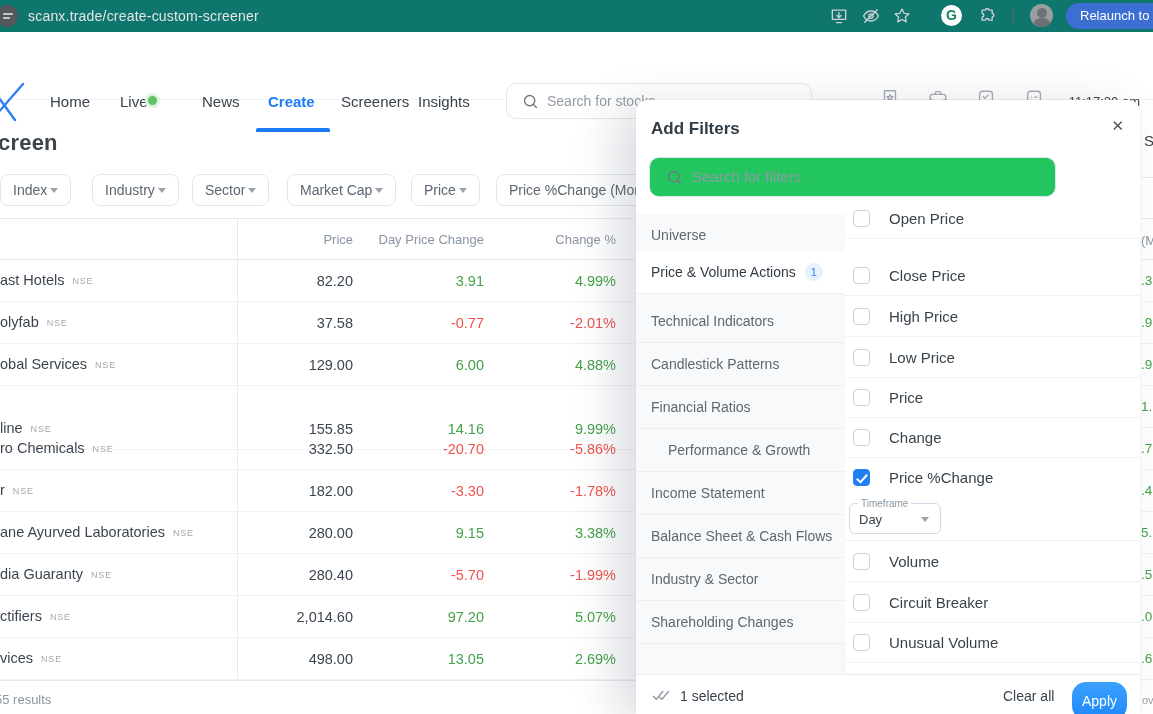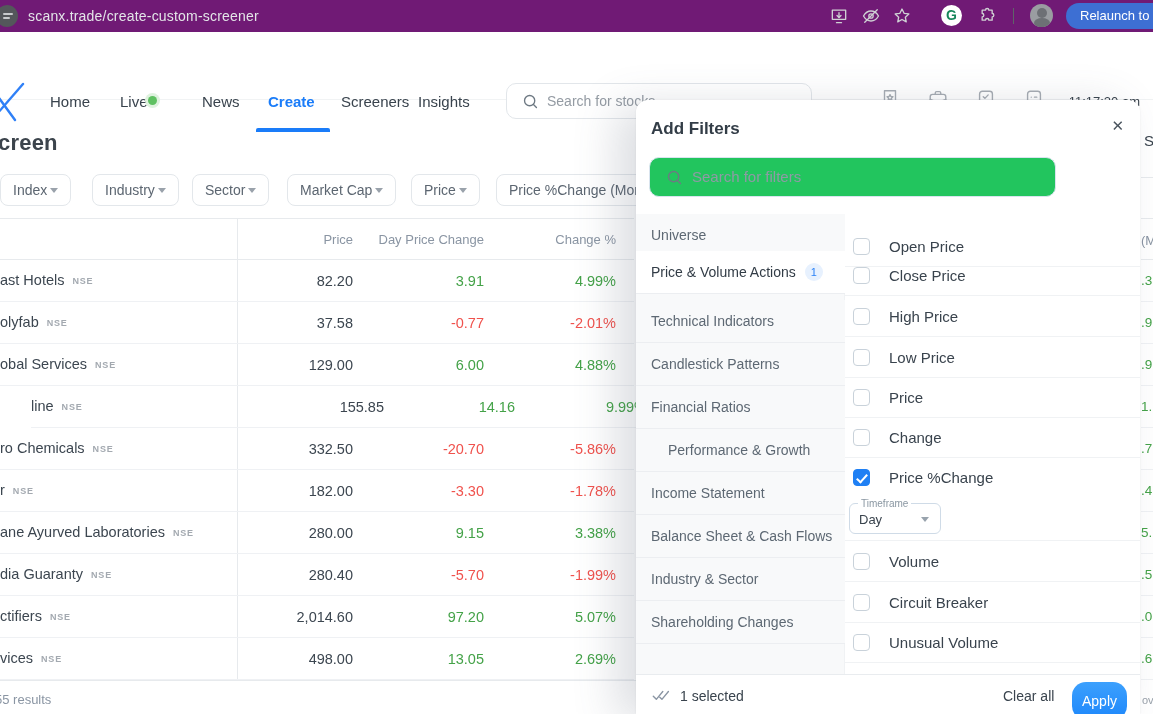--- a/index.html
+++ b/index.html
@@ -2,21 +2,21 @@
 <html><head>
 <meta charset="utf-8">
 <style>
   *{margin:0;padding:0;box-sizing:border-box}
   body{background:#ddd;font-family:"Liberation Sans",sans-serif}
   .screen{position:relative;width:1153px;height:714px;background:#fff;overflow:hidden;font-family:"Liberation Sans",sans-serif}
   .layer{position:absolute;inset:0;pointer-events:none}
   .layer *{pointer-events:auto}
 
   
-  .chrome{position:absolute;left:0;top:0;width:1153px;height:32px;background:#701a75}
+  .chrome{position:absolute;left:0;top:0;width:1153px;height:32px;background:#0f766e}
   .site-chip{position:absolute;left:-4px;top:5px;width:22px;height:22px;border-radius:50%;background:#54575b}
   .site-chip i{position:absolute;left:7px;width:10px;height:2px;background:#c8cacd;border-radius:1px}
   .site-chip i:nth-child(1){top:8px}.site-chip i:nth-child(2){top:12px;width:7px}
   .url{position:absolute;left:28px;top:8px;font-size:14px;color:#e3e5e8;letter-spacing:.2px}
   .chrome svg{stroke:#cfd1d4;fill:none;stroke-width:1.6;stroke-linecap:round;stroke-linejoin:round}
   .ci{position:absolute;top:6px;width:20px;height:20px}
   .chrome .divider{position:absolute;left:1013px;top:8px;width:1px;height:16px;background:#5f6368}
   .g-badge{position:absolute;left:941px;top:5px;width:21px;height:21px;border-radius:50%;background:#fff;color:#15865a;font-size:14px;font-weight:bold;text-align:center;line-height:21px}
   .avatar{position:absolute;left:1030px;top:4px;width:23px;height:23px;border-radius:50%;background:#9a9da1;overflow:hidden}
   .avatar b{position:absolute;left:6.5px;top:4px;width:10px;height:10px;border-radius:50%;background:#6d7075}
@@ -43,21 +43,21 @@
   
   .page-title{position:absolute;left:-2px;top:130px;font-size:22px;font-weight:600;color:#3c444c;letter-spacing:.2px}
   .chip{position:absolute;top:174px;height:32px;border:1px solid #e3e7eb;border-radius:8px;background:#fff;display:flex;align-items:center;gap:3px;padding:0 12px;font-size:14px;color:#5c6671;white-space:nowrap;cursor:pointer}
   .chip .caret{width:0;height:0;border-left:4px solid transparent;border-right:4px solid transparent;border-top:5px solid #9aa2ab}
 
   
   .t-line{position:absolute;background:#e7eaed}
   .th{position:absolute;top:232px;font-size:13px;color:#8a95a3;text-align:right;cursor:pointer}
   .t-row{position:absolute;left:0;width:634px;height:42px;border-bottom:1px solid #eff1f4;cursor:pointer}
   .t-name{position:absolute;left:0;top:12px;font-size:14.5px;font-weight:500;color:#3c4650;white-space:nowrap}
-  .t-exch{font-size:9px;color:#a3a9b0;letter-spacing:.8px;margin-left:8px;font-weight:700;vertical-align:1px}
+  .t-exch{font-size:9px;color:#a3a9b0;letter-spacing:.8px;margin-left:8px;font-weight:400;vertical-align:1px}
   .t-num{position:absolute;top:13px;font-size:14.5px;font-weight:500;color:#3c4650;text-align:right;white-space:nowrap}
   .t-price{left:233px;width:120px}
   .t-chg{left:364px;width:120px}
   .t-pct{left:496px;width:120px}
   .up{color:#44a248}.down{color:#f0524d}
   .results{position:absolute;left:-5px;top:692px;font-size:13px;color:#8a95a3}
 
   
   .edge-s{position:absolute;left:1144px;top:132px;font-size:15px;font-weight:500;color:#39434d}
   .edge-line{position:absolute;left:1141px;top:177px;width:12px;height:1px;background:#e7eaed}
@@ -222,21 +222,21 @@
         <span class="t-num t-price">37.58</span>
         <span class="t-num t-chg down">-0.77</span>
         <span class="t-num t-pct down">-2.01%</span>
       </div>
       <div class="t-row" style="top: 344px;">
         <span class="t-name"><span>obal Services</span><span class="t-exch">NSE</span></span>
         <span class="t-num t-price">129.00</span>
         <span class="t-num t-chg up">6.00</span>
         <span class="t-num t-pct up">4.88%</span>
       </div>
-      <div class="t-row" style="top: 386px; margin-left: 31px;">
+      <div class="t-row" style="top: 408px;">
         <span class="t-name"><span>line</span><span class="t-exch">NSE</span></span>
         <span class="t-num t-price">155.85</span>
         <span class="t-num t-chg up">14.16</span>
         <span class="t-num t-pct up">9.99%</span>
       </div>
       <div class="t-row" style="top: 428px;">
         <span class="t-name"><span>ro Chemicals</span><span class="t-exch">NSE</span></span>
         <span class="t-num t-price">332.50</span>
         <span class="t-num t-chg down">-20.70</span>
         <span class="t-num t-pct down">-5.86%</span>
@@ -368,21 +368,21 @@
         </div>
         <div class="cat-row" style="top: 501px;">
           <span>Shareholding Changes</span>
 
         </div>
       </div>
 
     <div class="m-right"></div>
     <div class="layer" style="left:209px;width:295px">
 
-    <div class="filter-row unchecked" style="top: 126px;">
+    <div class="filter-row unchecked" style="top: 98px;">
           <span class="box"></span>
           <span class="f-label">Open Price</span>
 
         </div>
         <div class="filter-row unchecked" style="top: 155px;">
           <span class="box"></span>
           <span class="f-label">Close Price</span>
 
         </div>
         <div class="filter-row unchecked" style="top: 196px;">

